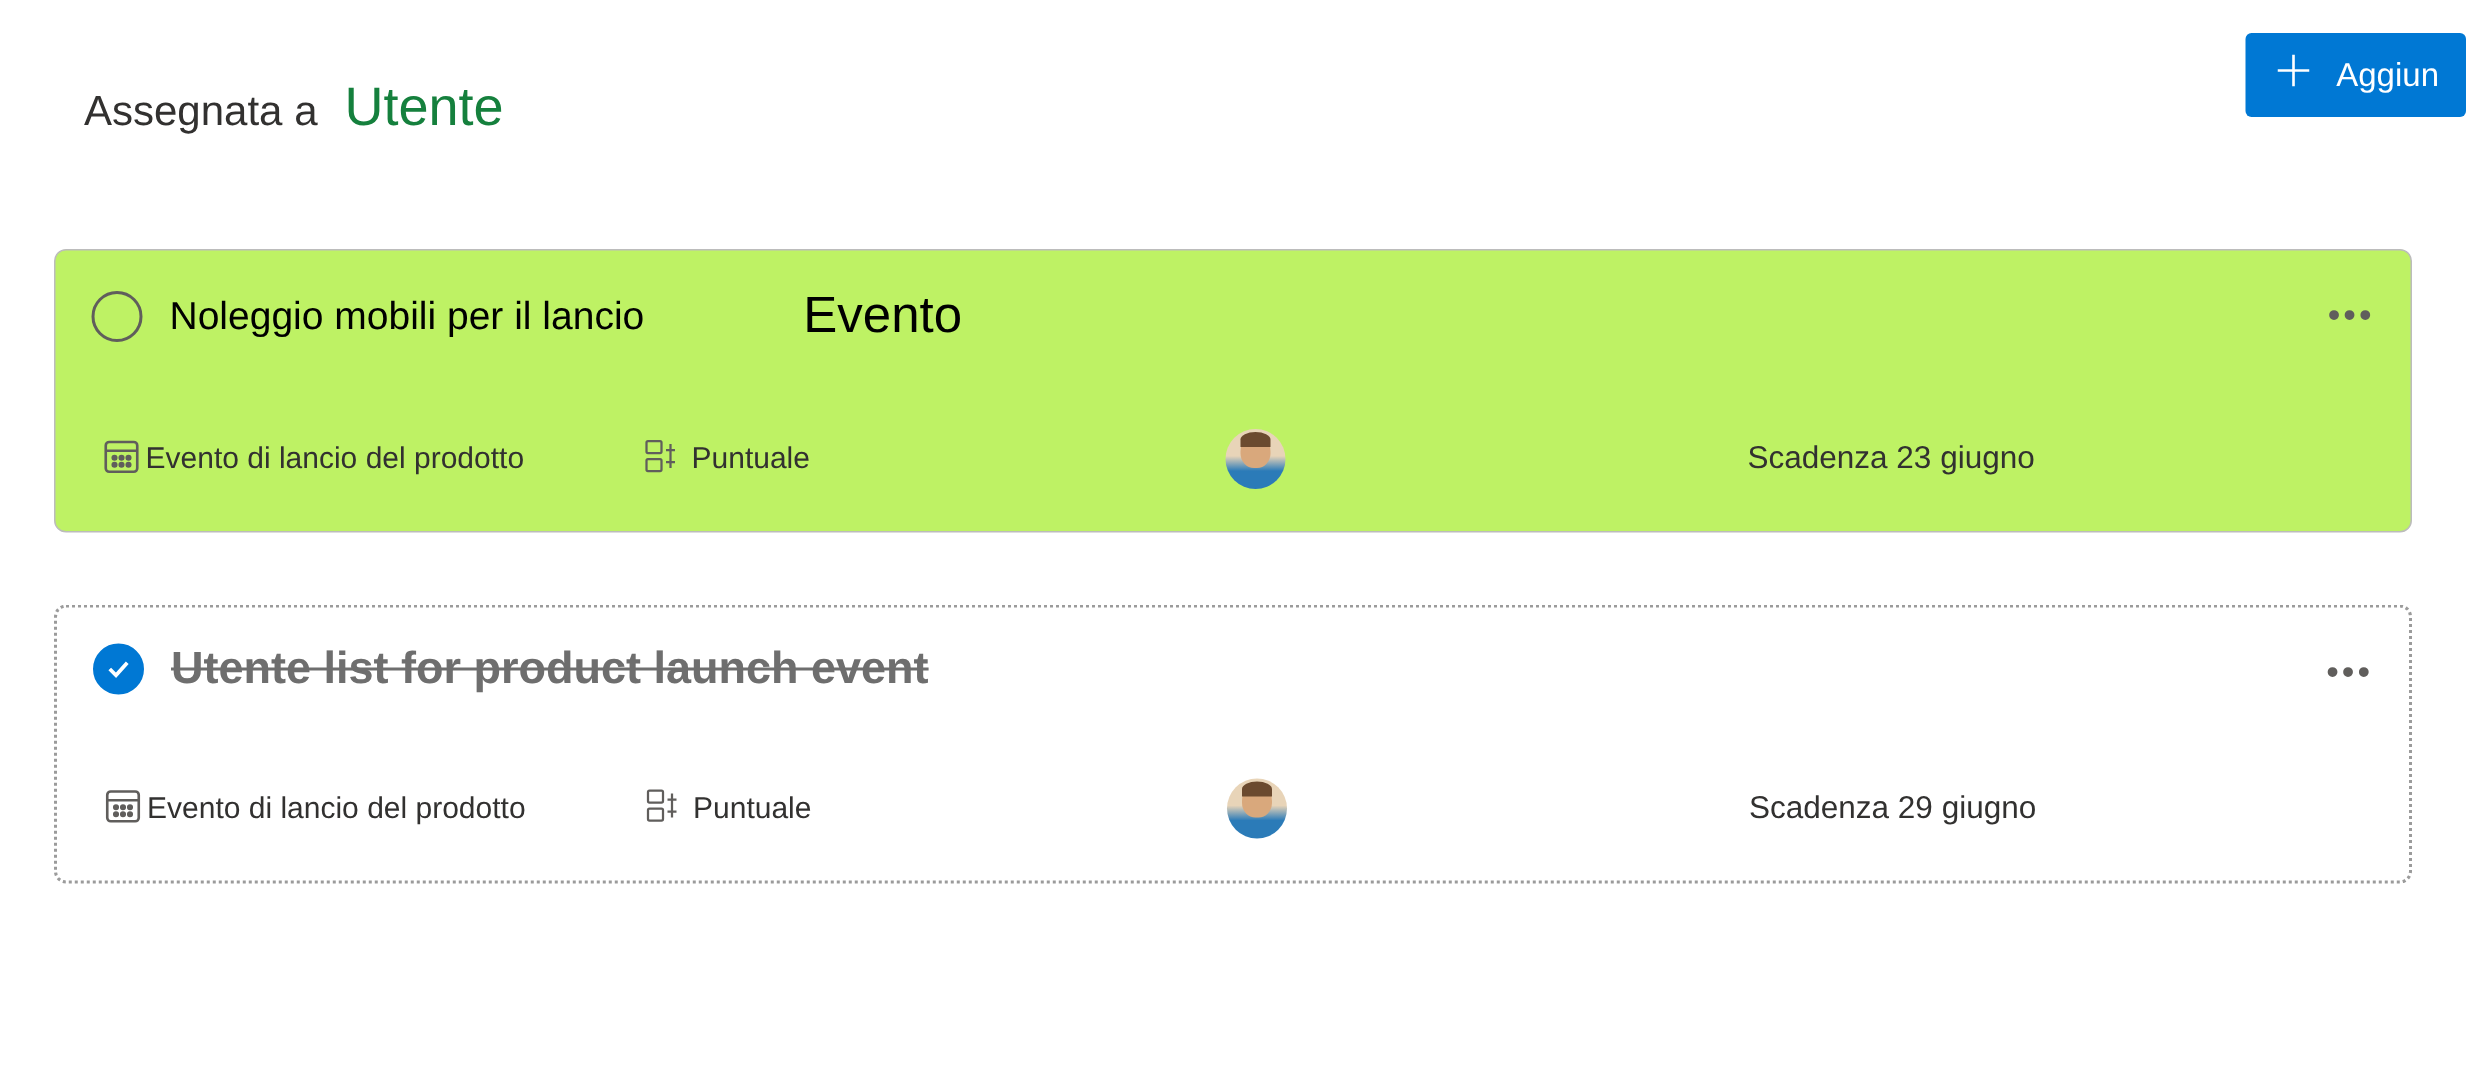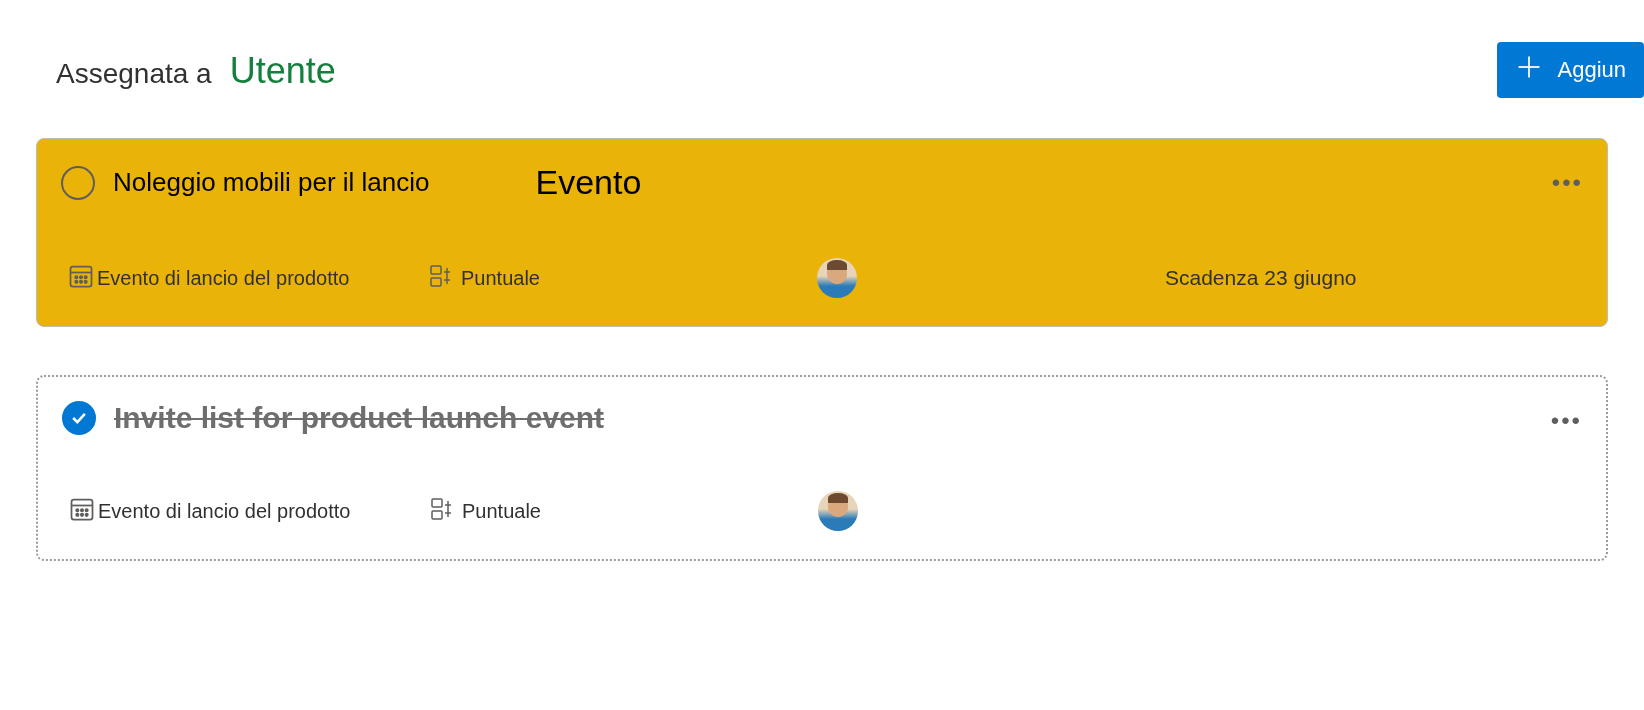--- a/index.html
+++ b/index.html
@@ -40,33 +40,33 @@
       padding: 0 18px 0 18px;
       display: flex;
       align-items: center;
       gap: 14px;
       font-size: 22px;
       font-weight: 400;
       border-radius: 4px;
       cursor: pointer;
       position: absolute;
       right: 0;
-      top: 42px;
+      top: 22px;
     }
     .add-button svg { width: 28px; height: 28px; }
     .task-card {
       margin: 0 36px 0 36px;
       border-radius: 8px;
       padding: 24px 24px 28px 24px;
       position: relative;
     }
     .task-card-1 {
       border: 1.5px solid #bcbcbc;
-      background: #eab308;
-      margin-top: 16px;
+      background: #bef264;
+      margin-top: 44px;
     }
     .task-card-2 {
       border: 2px dotted #9b9b9b;
       margin-top: 48px;
     }
     .task-header-row {
       display: flex;
       align-items: center;
       gap: 18px;
       margin-bottom: 56px;
@@ -233,21 +233,21 @@
   </div>
 </div>
 
 <div class="task-card task-card-2">
   <div class="task-header-row">
     <div class="task-check-circle checked">
       <svg viewBox="0 0 24 24" fill="none" stroke="white" stroke-width="3">
         <polyline points="5,12 10,17 19,7"></polyline>
       </svg>
     </div>
-    <span class="task-title completed">Invite list for product launch event</span>
+    <span class="task-title completed">Utente list for product launch event</span>
   </div>
   <div class="more-button">•••</div>
   <div class="task-meta-row">
     <div class="meta-item meta-1">
       <span>
         <svg class="calendar-icon" viewBox="0 0 24 24" fill="none" stroke="#605e5c" stroke-width="1.5">
           <rect x="3" y="4" width="18" height="17" rx="2"></rect>
           <line x1="3" y1="9" x2="21" y2="9"></line>
           <circle cx="8" cy="13" r="1" fill="#605e5c"></circle>
           <circle cx="12" cy="13" r="1" fill="#605e5c"></circle>
@@ -267,14 +267,17 @@
           <line x1="18" y1="4" x2="18" y2="20"></line>
           <line x1="15" y1="8" x2="21" y2="8"></line>
           <line x1="15" y1="16" x2="21" y2="16"></line>
         </svg>
       </span>
       <span class="meta-text">Puntuale</span>
     </div>
     <div class="meta-item meta-3">
       <div class="avatar"></div>
     </div>
+    <div class="meta-item">
+      <span class="due-text">Scadenza 29 giugno</span>
+    </div>
   </div>
 </div>
 
 </body></html>

